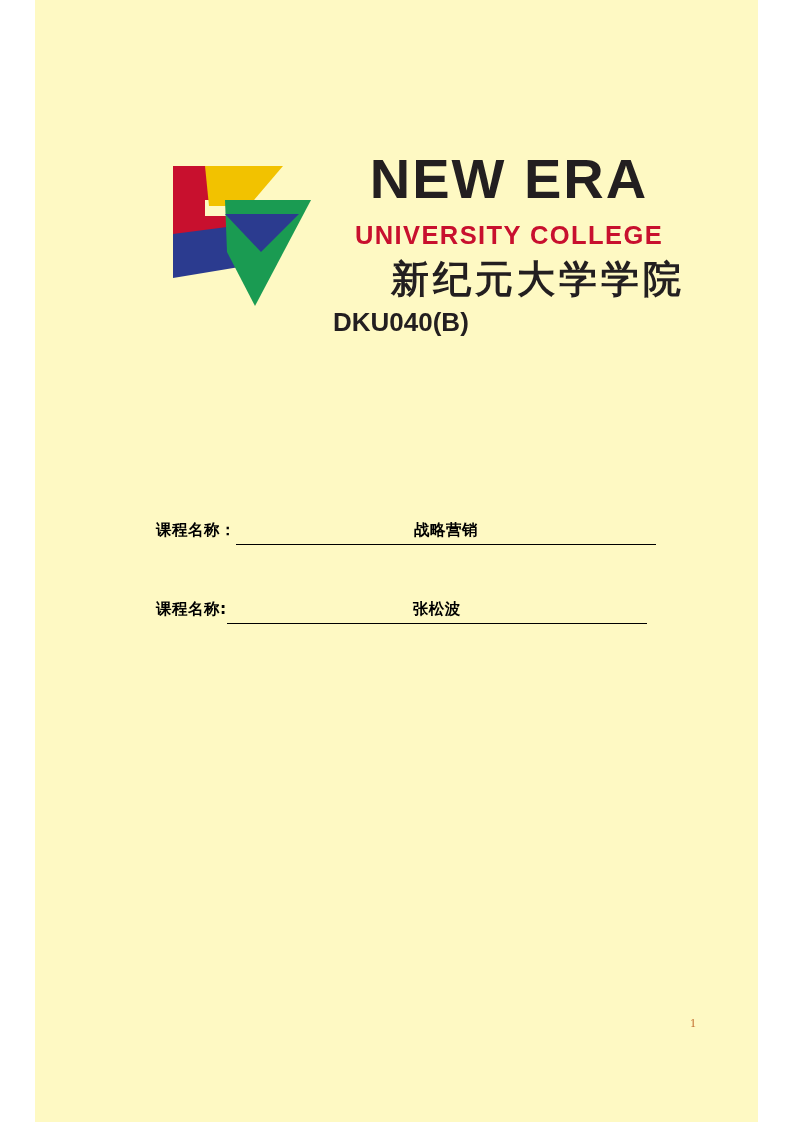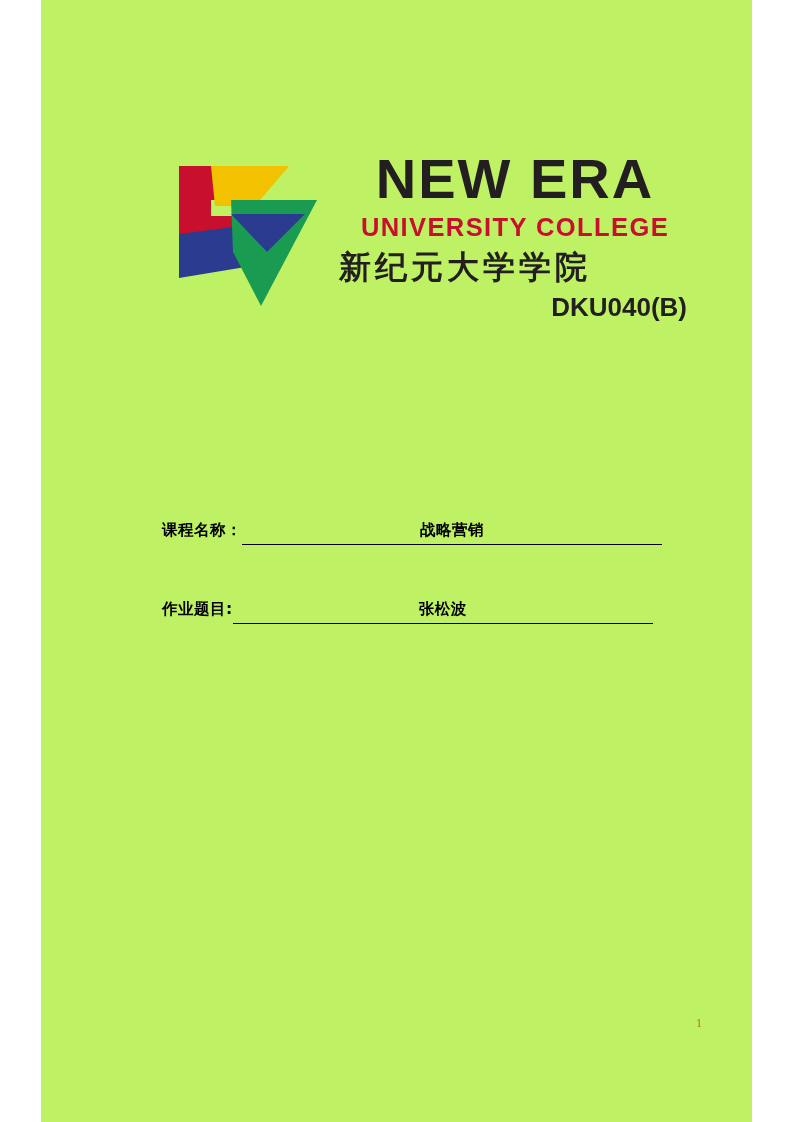--- a/index.html
+++ b/index.html
@@ -7,23 +7,24 @@
     padding: 0;
     background: #ffffff;
   }
   body {
     font-family: "Liberation Serif", serif;
   }
   .page {
     position: relative;
     width: 711px;
     height: 1122px;
-    background: #bef264;
+    background: #fef9c3;
     overflow: hidden;
     margin: 0 auto;
+    padding-left: 12px;
   }
 
   
   .logo-block {
     position: absolute;
     left: 130px;
     top: 150px;
     width: 520px;
     height: 210px;
   }
@@ -50,39 +51,39 @@
     text-align: center;
     white-space: nowrap;
   }
   .logo-univ {
     font-family: "Liberation Sans", sans-serif;
     font-weight: bold;
     font-size: 25.5px;
     letter-spacing: 1.4px;
     color: #c8102e;
     text-align: center;
-    margin-top: 4px;
+    margin-top: 12px;
     white-space: nowrap;
   }
   .logo-cn {
     font-family: "DejaVu Sans", sans-serif;
     font-weight: bold;
-    font-size: 32px;
+    font-size: 38px;
     letter-spacing: 4px;
     color: #231f20;
-    text-align: left;
+    text-align: right;
     margin-top: 4px;
     white-space: nowrap;
   }
   .logo-code {
     font-family: "Liberation Sans", sans-serif;
     font-weight: bold;
     font-size: 26px;
     color: #231f20;
-    text-align: right;
+    text-align: left;
     margin-top: 2px;
     padding-right: 4px;
     white-space: nowrap;
   }
 
   
   .fields {
     position: absolute;
     left: 3px;
     top: 520px;
@@ -171,21 +172,21 @@
   <div class="fields">
 
     <div class="field-row">
       <span class="field-label">课程名称：</span>
       <span class="field-value">战略营销</span>
     </div>
 
 
 
     <div class="field-row">
-      <span class="field-label">作业题目:</span>
+      <span class="field-label">课程名称:</span>
       <span class="field-value">张松波</span>
     </div>
 
   </div>
 
 
   <div class="page-number">1</div>
 
 </div>
 

